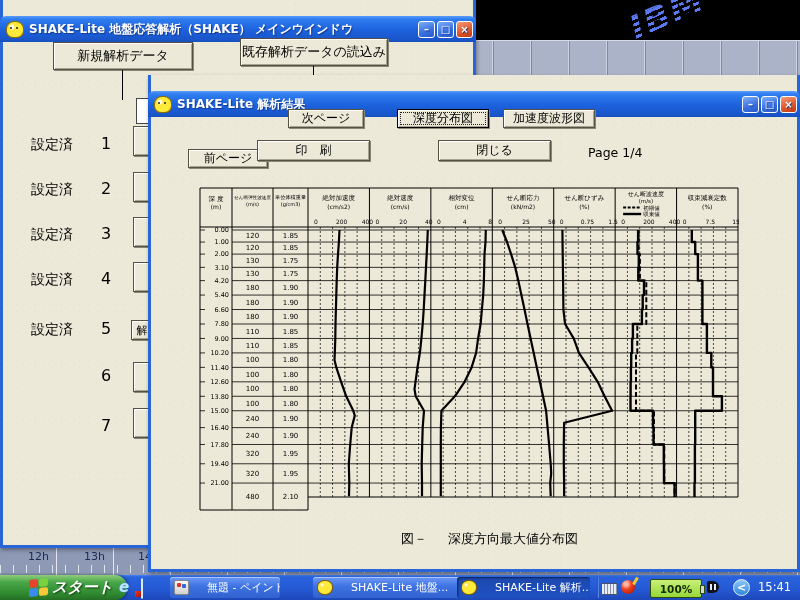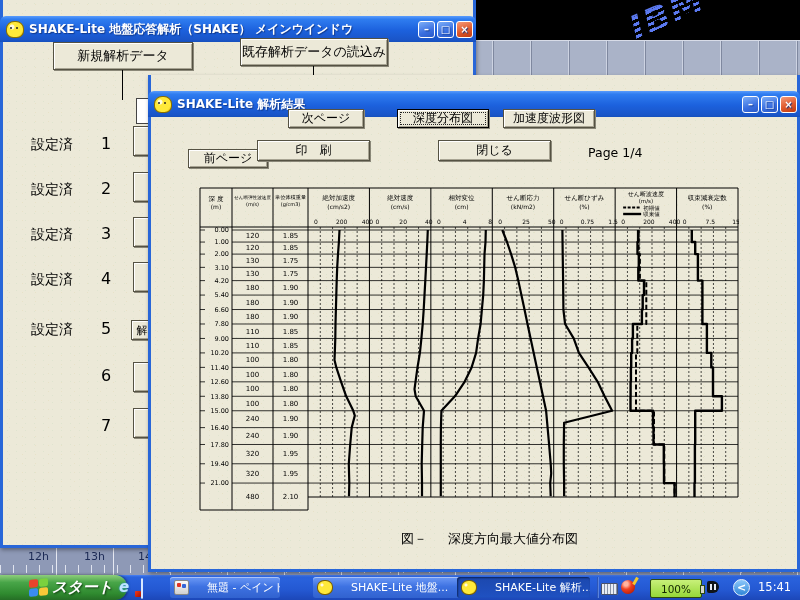--- a/index.html
+++ b/index.html
@@ -76,21 +76,21 @@
     background-image:radial-gradient(circle at 4px 4px,#e23322 0 2px,transparent 2.5px),
       radial-gradient(circle at 9px 5px,#3465d8 0 2px,transparent 2.5px),linear-gradient(#fafafa,#d0d0d0);}
   .tray-divider{position:absolute;left:597px;top:2px;width:2px;height:21px;background:linear-gradient(90deg,#1a3f9e,#6d9af6);}
   .kb-icon{position:absolute;left:601px;top:8px;width:15px;height:10px;background:#e8ecf4;border:1px solid #48506a;border-radius:1px;
     background-image:repeating-linear-gradient(90deg,transparent 0 2px,#8892a8 2px 3px);}
   .ball-icon{position:absolute;left:621px;top:5px;width:14px;height:14px;border-radius:50%;
     background:radial-gradient(circle at 5px 4px,#ffb4a0 0 2px,#f04020 40%,#9c1000 100%);}
   .ball-icon:before{content:"";position:absolute;right:-2px;top:-3px;width:3px;height:8px;background:#f2c830;transform:rotate(30deg);}
   .battery{position:absolute;left:650px;top:4px;width:50px;height:17px;background:linear-gradient(180deg,#c8f07a,#96d838);
     border:1px solid #2e4a0e;border-radius:2px;display:flex;align-items:center;justify-content:center;
-    font-size:10.5px;font-weight:normal;color:#142800;text-align:right;}
+    font-size:10.5px;font-weight:bold;color:#142800;text-align:right;}
   .battery:after{content:"";position:absolute;right:-4px;top:5px;width:3px;height:7px;background:#d8d8c8;border:1px solid #2e4a0e;}
   .plug-icon{position:absolute;left:707px;top:6px;width:12px;height:12px;background:#101418;border-radius:2px 6px 6px 2px;}
   .plug-icon:before{content:"";position:absolute;left:3px;top:3px;width:2px;height:6px;background:#e8ecf4;box-shadow:4px 0 0 #e8ecf4;}
   .chevron{position:absolute;left:733px;top:4px;width:17px;height:17px;border-radius:50%;border:1px solid #e8f2ff;
     background:linear-gradient(180deg,#8ec8fa,#2f86d8);color:#fff;font-size:11px;font-weight:bold;
     text-align:center;line-height:15px;box-sizing:border-box;}
   .clock{position:absolute;left:758px;top:5px;font-size:11.5px;color:#fff;}
 </style>
 </head>
 <body>

